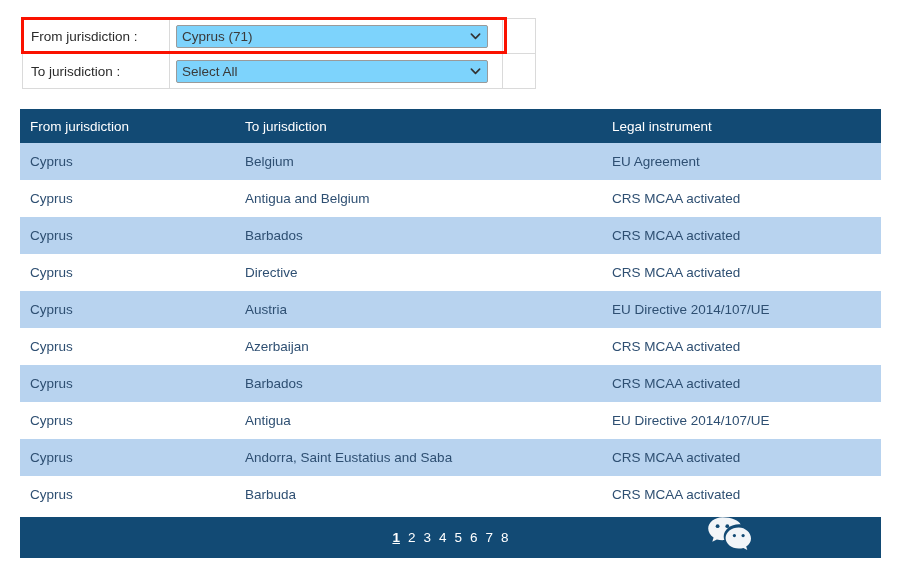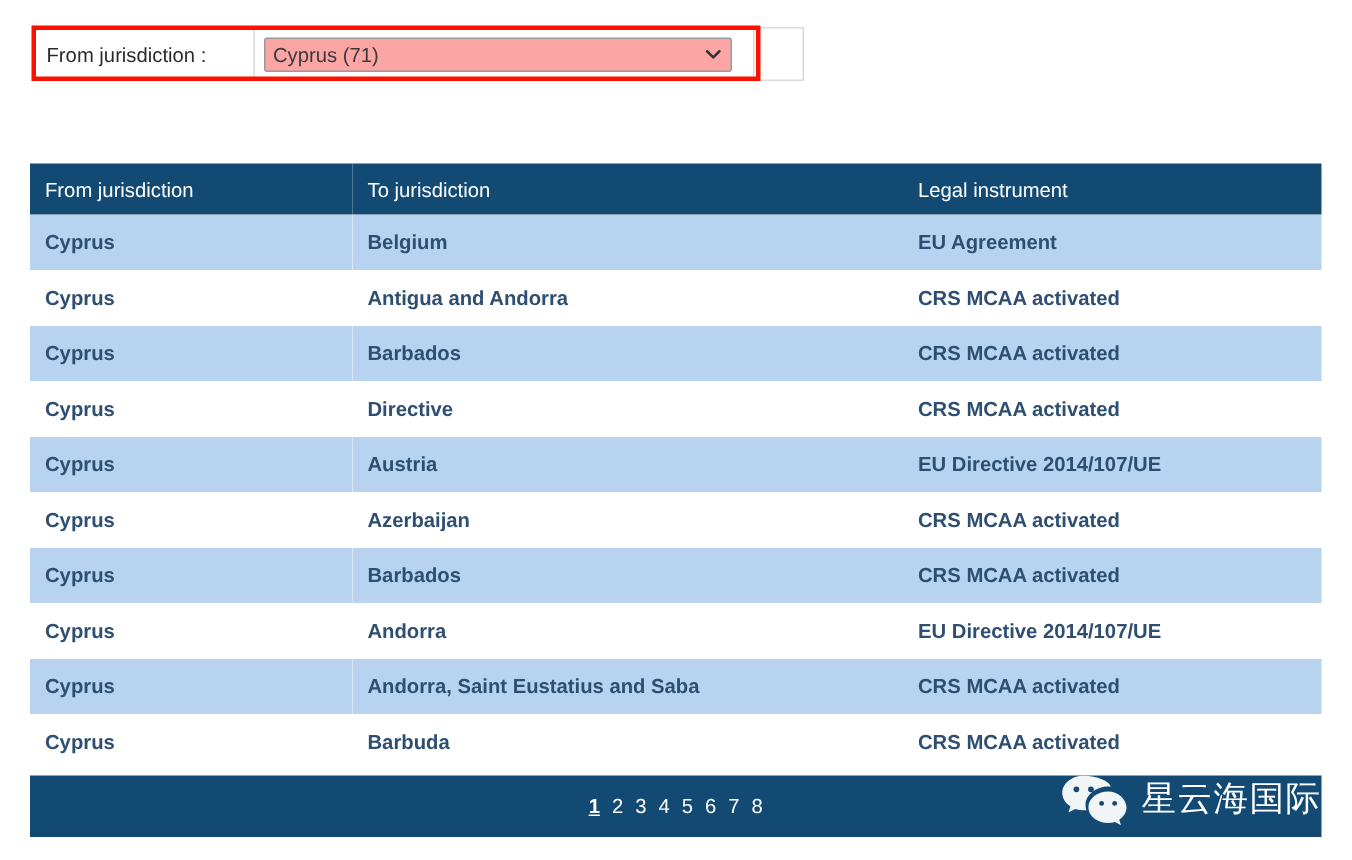--- a/index.html
+++ b/index.html
@@ -55,21 +55,21 @@
     height: 34px;
   }
   .sel {
     position: relative;
     display: block;
     box-sizing: border-box;
     width: 312px;
     height: 23px;
     border: 1px solid #9a9a9a;
     border-radius: 2px;
-    background: #fca5a5;
+    background: #7dd3fc;
     font-size: 13.5px;
     color: #3a3a3a;
     line-height: 21px;
     padding: 0 22px 0 5px;
     overflow: hidden;
     white-space: nowrap;
     cursor: pointer;
   }
   .sel .chev {
     position: absolute;
@@ -120,21 +120,20 @@
     white-space: nowrap;
   }
   .results tbody td {
     height: 37px;
     padding: 0 0 0 10px;
     border: none;
     color: #2e4f72;
     white-space: nowrap;
     overflow: hidden;
     text-overflow: ellipsis;
-    font-weight: bold;
   }
   .results tbody tr.odd td { background: #b8d3ef; }
   .results tbody tr.even td { background: #ffffff; }
 
   
   .footer {
     position: absolute;
     left: 20px;
     top: 517px;
     width: 861px;
@@ -205,20 +204,34 @@
               <span>Cyprus (71)</span>
               <span class="chev">
                 <svg viewBox="0 0 12 12" width="11" height="11" aria-hidden="true">
                   <path d="M1.5 4 L6 8.5 L10.5 4" fill="none" stroke="#333333" stroke-width="1.8" stroke-linecap="round" stroke-linejoin="round"></path>
                 </svg>
               </span>
             </div>
           </td>
           <td class="filter-spacer-cell"></td>
         </tr>
+        <tr>
+          <td class="filter-label-cell">To jurisdiction :</td>
+          <td class="filter-select-cell">
+            <div class="sel">
+              <span>Select All</span>
+              <span class="chev">
+                <svg viewBox="0 0 12 12" width="11" height="11" aria-hidden="true">
+                  <path d="M1.5 4 L6 8.5 L10.5 4" fill="none" stroke="#333333" stroke-width="1.8" stroke-linecap="round" stroke-linejoin="round"></path>
+                </svg>
+              </span>
+            </div>
+          </td>
+          <td class="filter-spacer-cell"></td>
+        </tr>
       </tbody>
     </table>
   </div>
 
   <div class="red-box"></div>
 
   <table class="results">
     <colgroup>
       <col class="c1">
         <col class="c2">
@@ -232,21 +245,21 @@
       </tr>
     </thead>
     <tbody>
       <tr class="odd">
         <td>Cyprus</td>
         <td>Belgium</td>
         <td>EU Agreement</td>
       </tr>
       <tr class="even">
         <td>Cyprus</td>
-        <td>Antigua and Andorra</td>
+        <td>Antigua and Belgium</td>
         <td>CRS MCAA activated</td>
       </tr>
       <tr class="odd">
         <td>Cyprus</td>
         <td>Barbados</td>
         <td>CRS MCAA activated</td>
       </tr>
       <tr class="even">
         <td>Cyprus</td>
         <td>Directive</td>
@@ -262,21 +275,21 @@
         <td>Azerbaijan</td>
         <td>CRS MCAA activated</td>
       </tr>
       <tr class="odd">
         <td>Cyprus</td>
         <td>Barbados</td>
         <td>CRS MCAA activated</td>
       </tr>
       <tr class="even">
         <td>Cyprus</td>
-        <td>Andorra</td>
+        <td>Antigua</td>
         <td>EU Directive 2014/107/UE</td>
       </tr>
       <tr class="odd">
         <td>Cyprus</td>
         <td>Andorra, Saint Eustatius and Saba</td>
         <td>CRS MCAA activated</td>
       </tr>
       <tr class="even">
         <td>Cyprus</td>
         <td>Barbuda</td>
@@ -306,16 +319,15 @@
           <path d="M32.8 13.6 c-7.3 0-13.2 4.7-13.2 10.5 0 5.8 5.9 10.5 13.2 10.5 1.6 0 3.2-0.2 4.6-0.6 l3.9 2.1 -1.1-3.6 c2.9-1.9 4.8-4.8 4.8-8.1 0-5.8-5.9-10.8-12.2-10.8 Z"></path>
         </g>
         <g fill="#124a74">
           <circle cx="11.6" cy="12.2" r="1.9"></circle>
           <circle cx="21.3" cy="12.2" r="1.9"></circle>
           <circle cx="28.4" cy="21.6" r="1.6"></circle>
           <circle cx="37.1" cy="21.6" r="1.6"></circle>
         </g>
       </svg>
     </span>
-    <span class="wm-text">星云海国际</span>
   </div>
 
 </div>
 
 </body></html>

